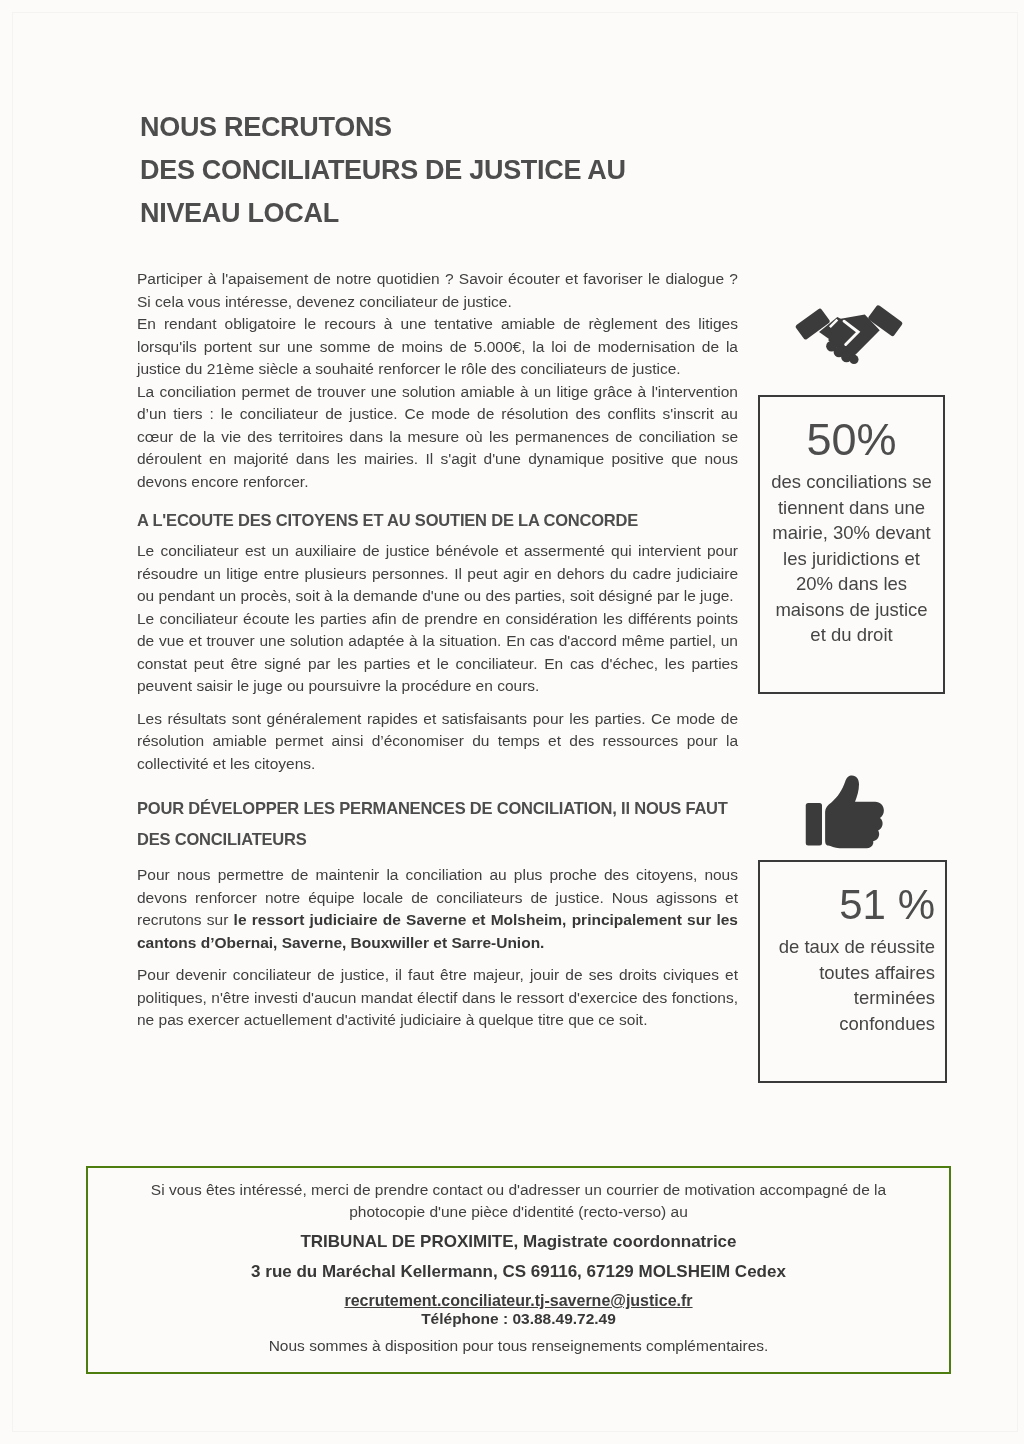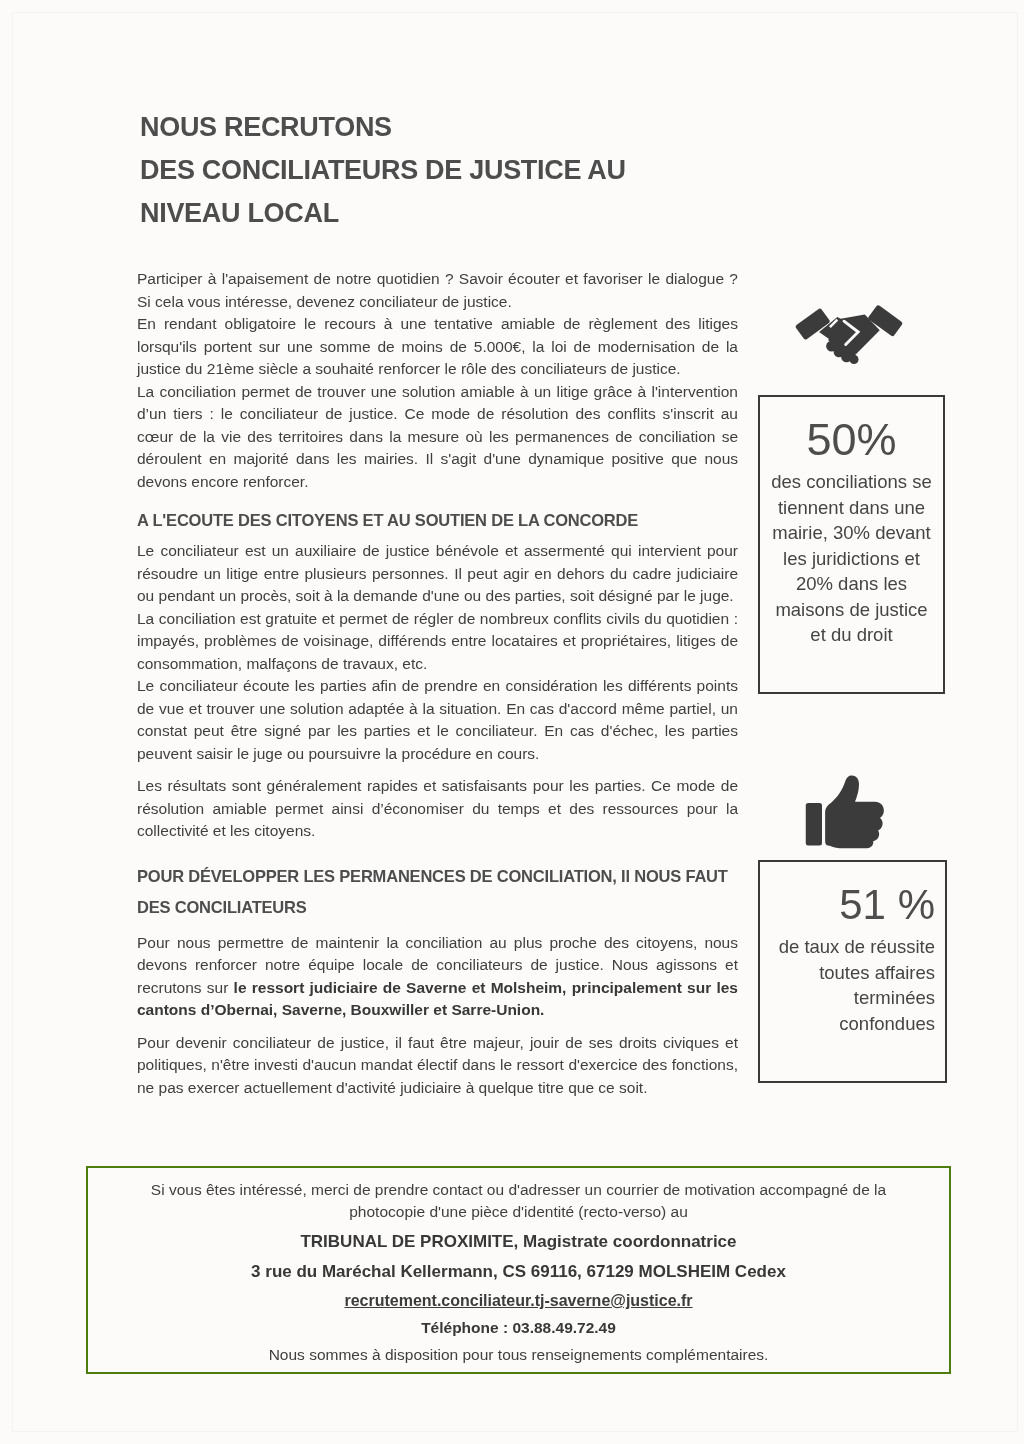--- a/index.html
+++ b/index.html
@@ -65,21 +65,21 @@
     box-sizing:border-box; border:2px solid #4d7c0f;
     text-align:center; padding:11px 38px 0 38px;
   }
   .contact-intro { font-size:15.5px; line-height:22px; margin:0; }
   .contact-org { font-size:17px; font-weight:bold; color:#383838; margin-top:9px; }
   .contact-address { font-size:17px; font-weight:bold; color:#383838; margin-top:10px; }
   .contact-email {
     display:inline-block; font-size:16px; font-weight:bold; color:#3c3c3c;
     text-decoration:underline; margin-top:10px; cursor:pointer;
   }
-  .contact-phone { font-size:15.5px; font-weight:bold; color:#383838; margin-top:9px; }
+  .contact-phone { font-size:15.5px; font-weight:bold; color:#383838; }
   .contact-outro { font-size:15.5px; margin-top:9px; }
 
   .icon-fill { fill:var(--icon, #3b3b3b); }
   .icon-cut { stroke:var(--bg, #fcfbf9); fill:none; }
 </style>
 </head>
 <body>
 
 <div class="page">
   <div class="scan-edge"></div>
@@ -91,21 +91,20 @@
   </div>
 
   <div class="main-col">
     <p>Participer à l'apaisement de notre quotidien ? Savoir écouter et favoriser le dialogue ? Si cela vous intéresse, devenez conciliateur de justice.</p>
     <p>En rendant obligatoire le recours à une tentative amiable de règlement des litiges lorsqu'ils portent sur une somme de moins de 5.000€, la loi de modernisation de la justice du 21ème siècle a souhaité renforcer le rôle des conciliateurs de justice.</p>
     <p>La conciliation permet de trouver une solution amiable à un litige grâce à l'intervention d’un tiers : le conciliateur de justice. Ce mode de résolution des conflits s'inscrit au cœur de la vie des territoires dans la mesure où les permanences de conciliation se déroulent en majorité dans les mairies. Il s'agit d'une dynamique positive que nous devons encore renforcer.</p>
 
     <div class="sec-heading">A L'ECOUTE DES CITOYENS ET AU SOUTIEN DE LA CONCORDE</div>
 
     <p>Le conciliateur est un auxiliaire de justice bénévole et assermenté qui intervient pour résoudre un litige entre plusieurs personnes. Il peut agir en dehors du cadre judiciaire ou pendant un procès, soit à la demande d'une ou des parties, soit désigné par le juge.</p>
-    <p>La conciliation est gratuite et permet de régler de nombreux conflits civils du quotidien : impayés, problèmes de voisinage, différends entre locataires et propriétaires, litiges de consommation, malfaçons de travaux, etc.</p>
     <p>Le conciliateur écoute les parties afin de prendre en considération les différents points de vue et trouver une solution adaptée à la situation. En cas d'accord même partiel, un constat peut être signé par les parties et le conciliateur. En cas d'échec, les parties peuvent saisir le juge ou poursuivre la procédure en cours.</p>
     <p class="para-gap">Les résultats sont généralement rapides et satisfaisants pour les parties. Ce mode de résolution amiable permet ainsi d’économiser du temps et des ressources pour la collectivité et les citoyens.</p>
 
     <div class="sec-heading two-line">
       <div>POUR DÉVELOPPER LES PERMANENCES DE CONCILIATION, Il NOUS FAUT</div>
       <div>DES CONCILIATEURS</div>
     </div>
 
     <p><span>Pour nous permettre de maintenir la conciliation au plus proche des citoyens, nous devons renforcer notre équipe locale de conciliateurs de justice. Nous agissons et recrutons sur </span><span class="bold-seg">le ressort judiciaire de Saverne et Molsheim, principalement sur les cantons d’Obernai, Saverne, Bouxwiller et Sarre-Union.</span></p>
     <p class="para-gap">Pour devenir conciliateur de justice, il faut être majeur, jouir de ses droits civiques et politiques, n'être investi d'aucun mandat électif dans le ressort d'exercice des fonctions, ne pas exercer actuellement d'activité judiciaire à quelque titre que ce soit.</p>

